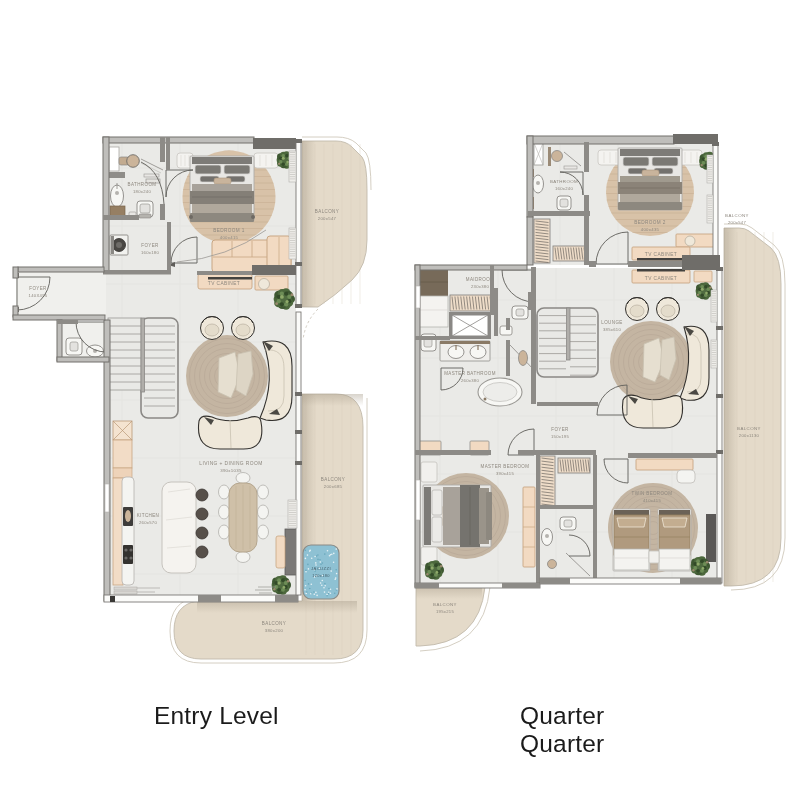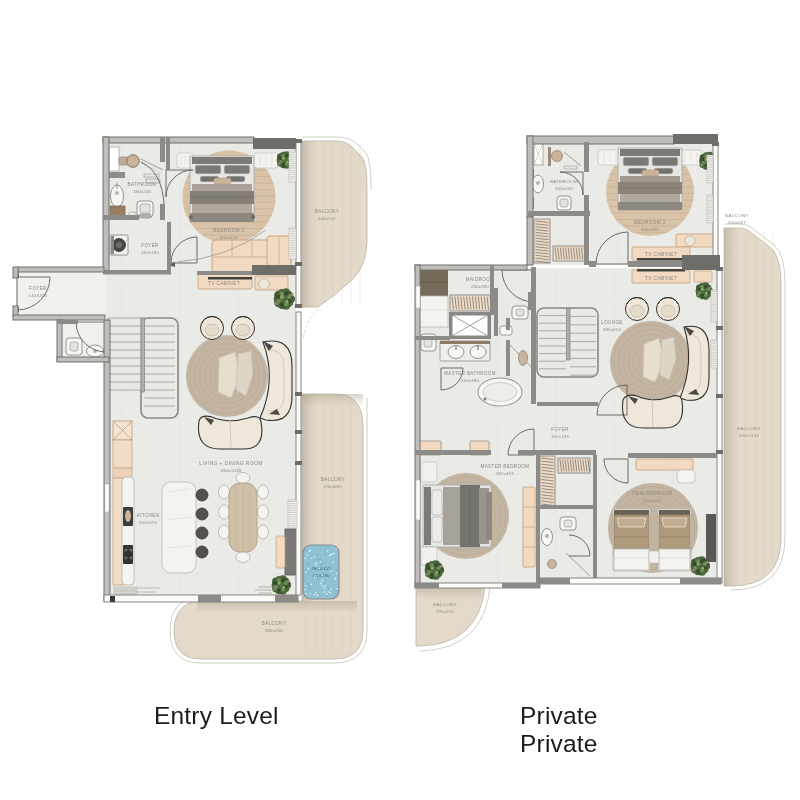--- a/index.html
+++ b/index.html
@@ -1514,14 +1514,14 @@
         <rect x="680" y="578" width="41" height="6" fill="#8d8b87"></rect>
       </g>
 
 <g>
         <rect x="537" y="402" width="61" height="4" fill="#8d8b87"></rect>
       </g>
 </svg>
 
 <div class="cap" style="left:154px;top:702px;">Entry Level</div>
 
-<div class="cap" style="left:520px;top:702px;">Private Private</div>
+<div class="cap" style="left:520px;top:702px;">Quarter Quarter</div>
 </div>
 
 </body></html>

